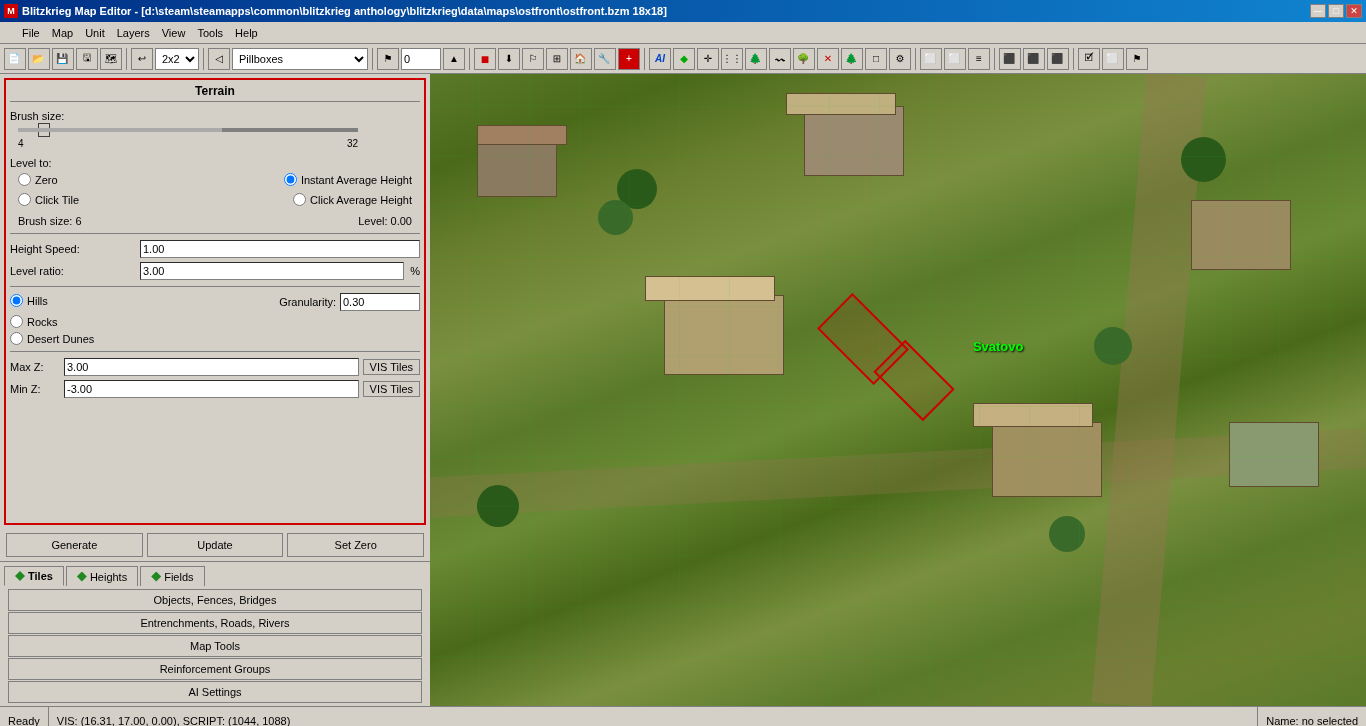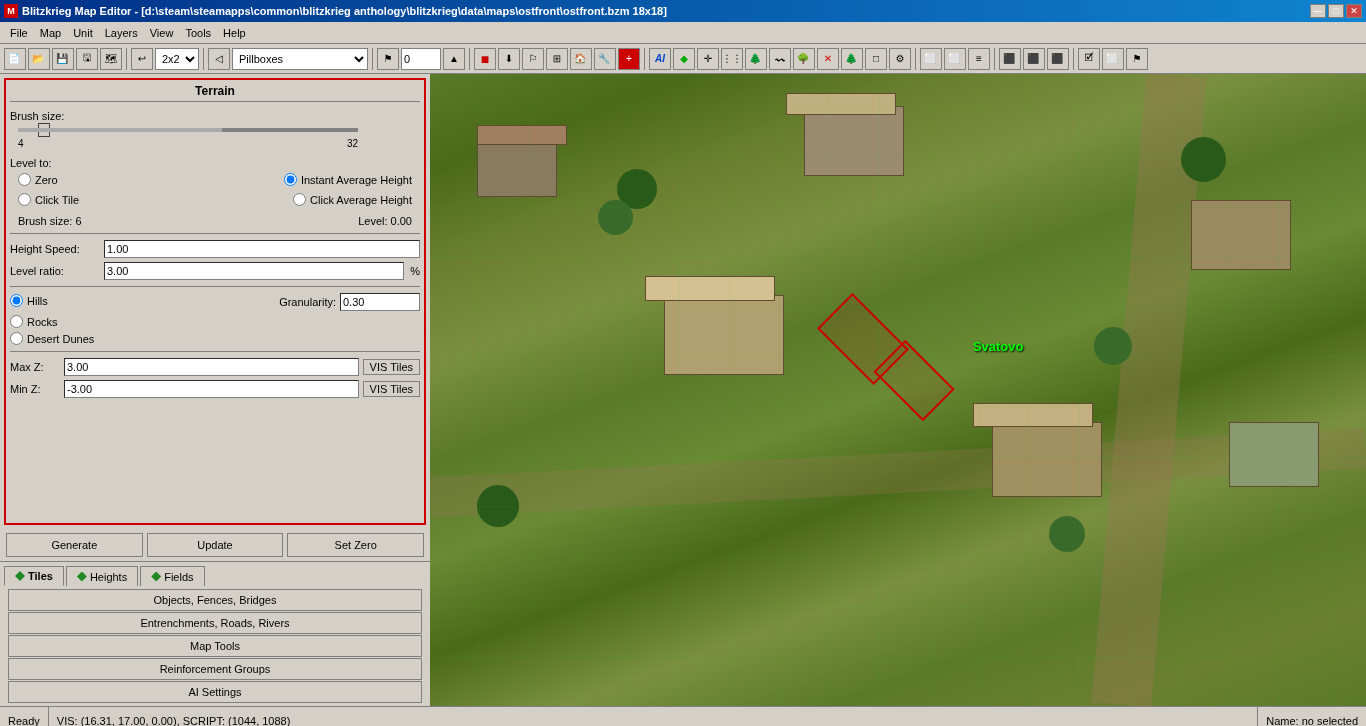--- a/index.html
+++ b/index.html
@@ -19,21 +19,21 @@
     .title-bar-icon { width: 14px; height: 14px; background: #c00; display: inline-block; font-size: 9px; display: flex; align-items: center; justify-content: center; color: #fff; font-weight: bold; }
     .title-bar-buttons { display: flex; gap: 2px; }
     .title-btn { width: 16px; height: 14px; background: #d4d0c8; border: 1px solid #808080; font-size: 9px; display: flex; align-items: center; justify-content: center; cursor: pointer; }
 
     
     .menu-bar {
       background: #d4d0c8;
       border-bottom: 1px solid #808080;
       display: flex;
       align-items: center;
-      padding: 2px 4px;
+      padding: 2px 16px;
       height: 22px;
     }
     .menu-item { padding: 2px 6px; font-size: 11px; cursor: pointer; }
 
     
     .toolbar {
       background: #d4d0c8;
       border-bottom: 1px solid #808080;
       display: flex;
       align-items: center;
@@ -120,20 +120,21 @@
     .brush-info { font-size: 11px; margin-bottom: 6px; }
 
     .field-row {
       display: flex; align-items: center; margin-bottom: 4px; gap: 4px;
     }
     .field-label { font-size: 11px; min-width: 90px; }
     .field-input {
       border: 1px inset #808080; background: #fff;
       height: 18px; font-size: 11px; padding: 0 2px;
       flex-grow: 1;
+      margin-left: 36px;
     }
     .field-input-sm {
       border: 1px inset #808080; background: #fff;
       height: 18px; font-size: 11px; padding: 0 2px;
       width: 80px;
     }
 
     .divider { border-top: 1px solid #808080; margin: 6px 0; }
 
     .maxmin-row { display: flex; align-items: center; margin-bottom: 4px; gap: 4px; }

